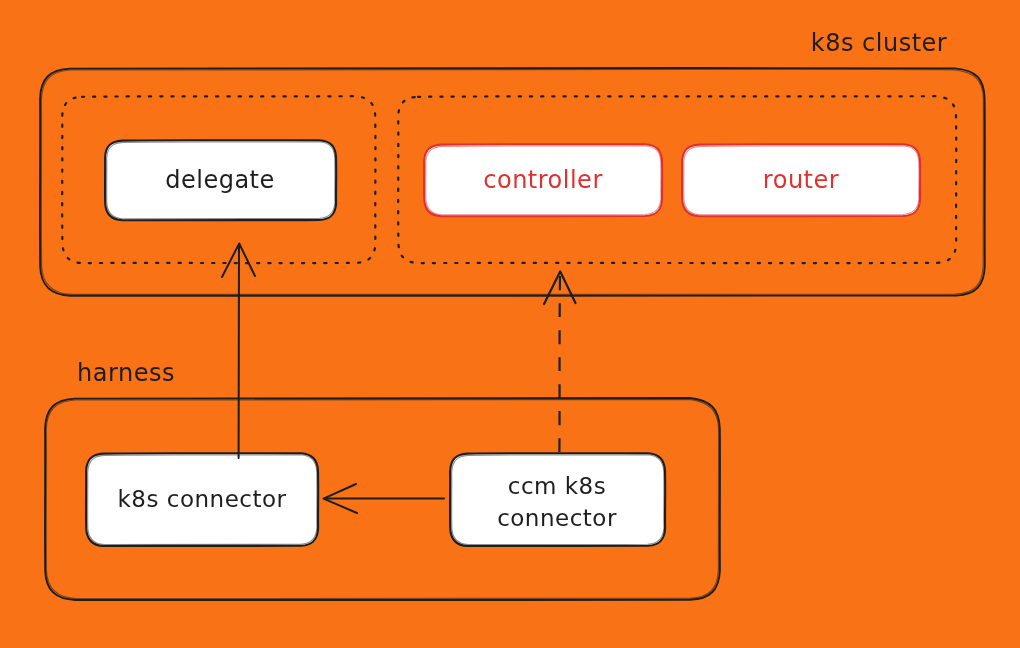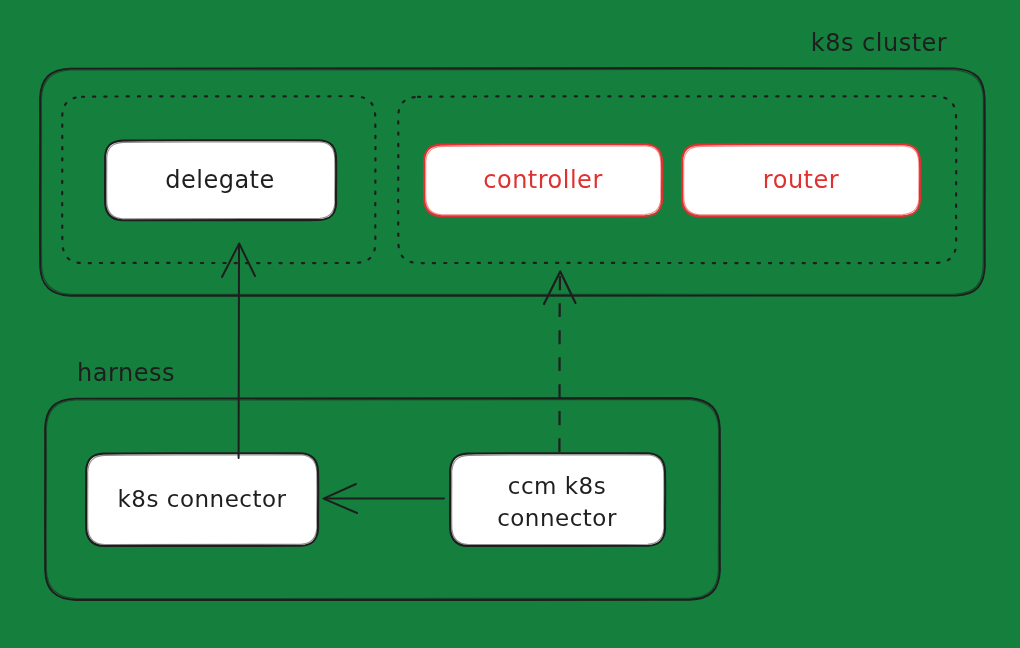--- a/index.html
+++ b/index.html
@@ -11,21 +11,21 @@
   body {
     width: 1020px;
     height: 648px;
     font-family: "DejaVu Sans", sans-serif;
     overflow: hidden;
   }
   #diagram-root {
     position: relative;
     width: 1020px;
     height: 648px;
-    background: #15803d;
+    background: #f97316;
   }
   #diagram-svg {
     position: absolute;
     left: 0;
     top: 0;
     width: 1020px;
     height: 648px;
     display: block;
   }
   .hand-text {

